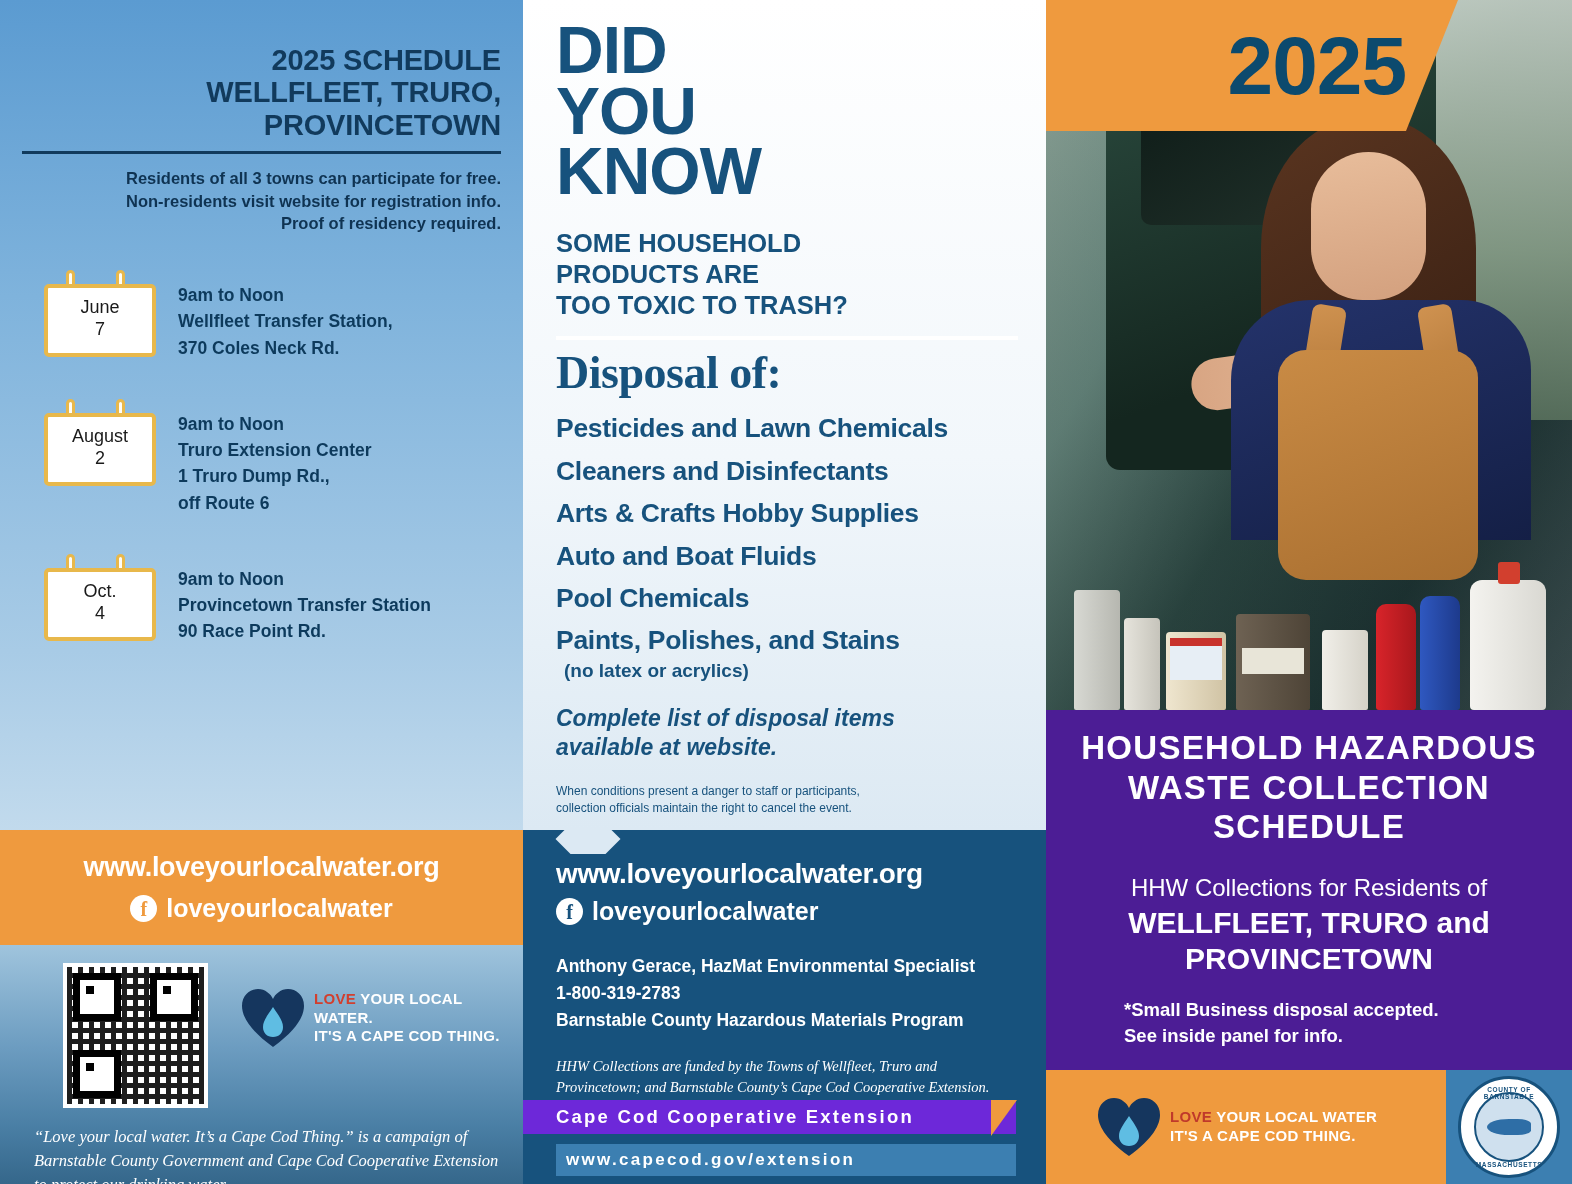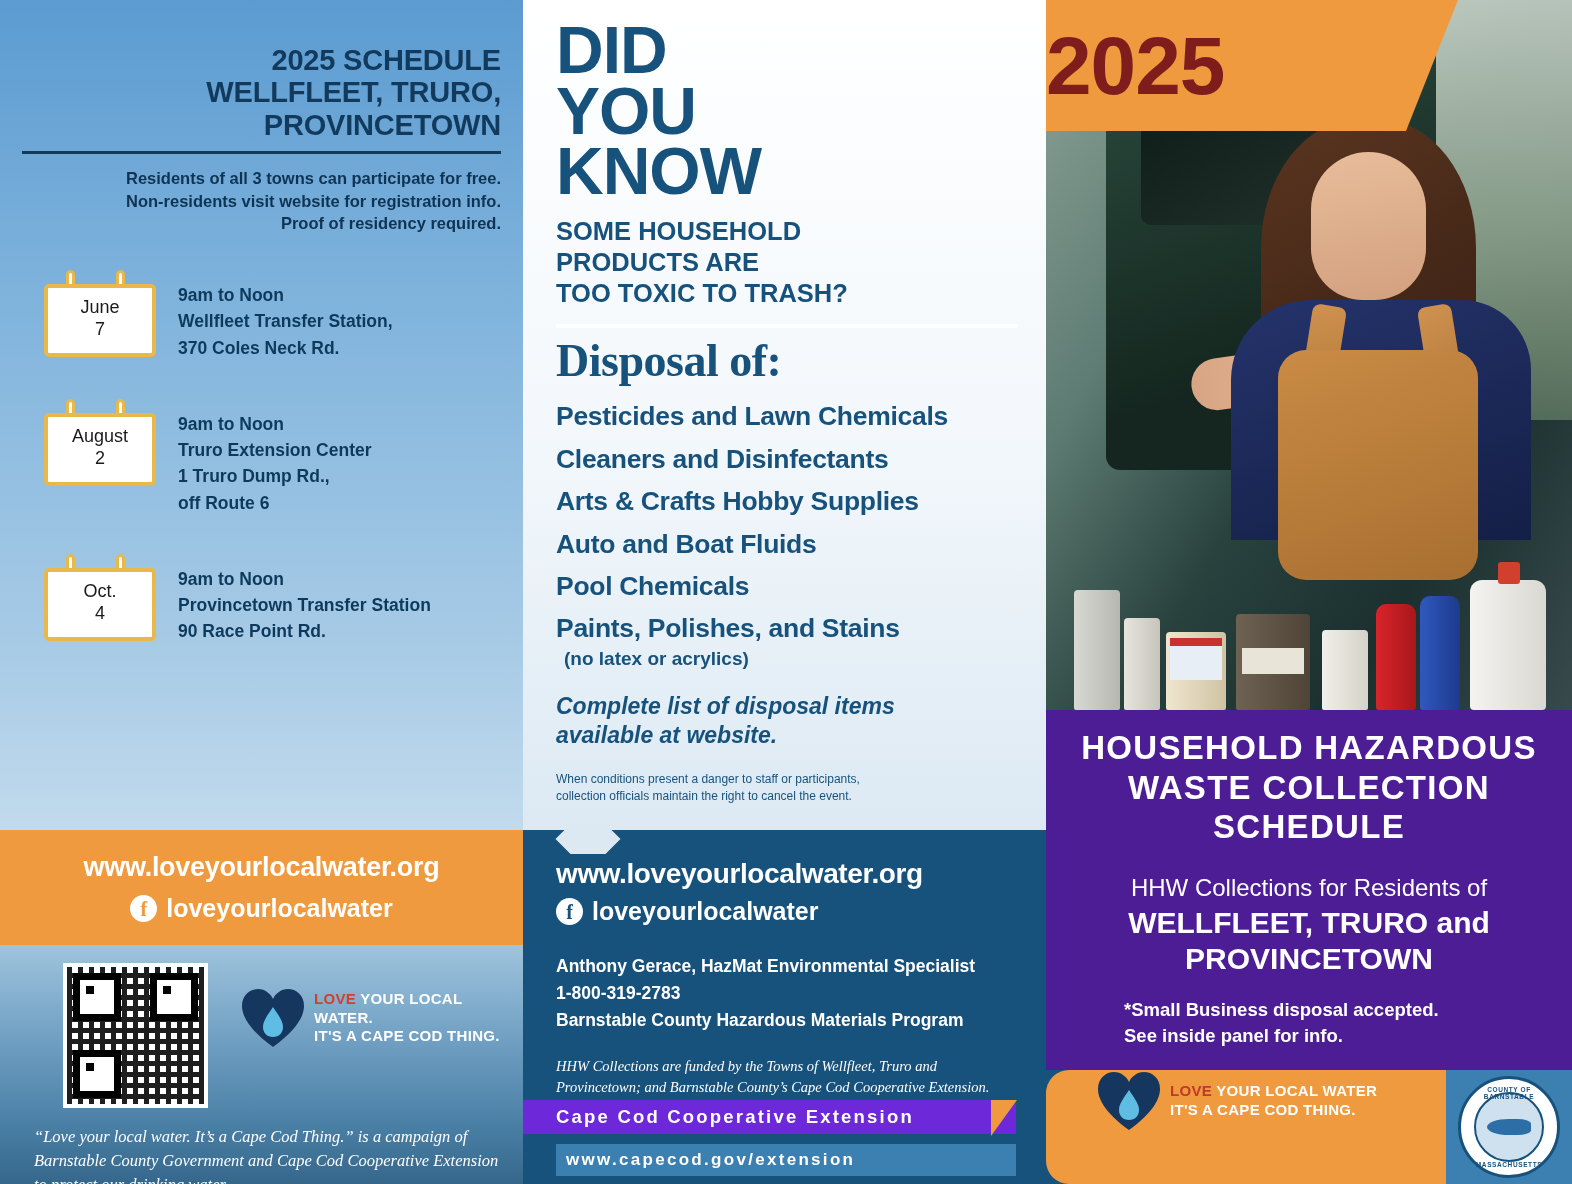--- a/index.html
+++ b/index.html
@@ -244,21 +244,21 @@
     font-weight: bold;
     font-size: 66px;
     line-height: .92;
     letter-spacing: -1px;
   }
   .dyk-sub {
     color: #17527d;
     font-weight: bold;
     font-size: 25.5px;
     line-height: 1.22;
-    margin-top: 14px;
+    margin-top: 26px;
   }
   .mid-rule {
     height: 4px;
     background: #ffffff;
     margin: 15px 0 6px 0;
   }
   .disposal-h {
     color: #17527d;
     font-weight: bold;
     font-size: 46px;
@@ -469,25 +469,25 @@
     z-index: 5;
   }
   .year-tab:after {
     content: "";
     position: absolute;
     right: -52px; top: 0;
     border-top: 131px solid #ef9a3e;
     border-right: 52px solid transparent;
   }
   .year-text {
-    color: #7f1d1d;
+    color: #0c4a6e;
     font-weight: bold;
     font-size: 82px;
     line-height: 131px;
-    text-align: left;
+    text-align: right;
     letter-spacing: -1px;
   }
   .right-body {
     position: absolute;
     top: 710px; left: 0;
     width: 526px;
     height: 360px;
     background: #4c1d95;
     color: #fff;
     padding: 18px 22px 0 22px;
@@ -519,24 +519,23 @@
     line-height: 1.4;
     text-align: left;
     padding-left: 56px;
   }
   .right-orange {
     position: absolute;
     bottom: 0; left: 0;
     width: 526px; height: 114px;
     background: #ef9a3e;
     display: flex;
-    align-items: flex-start;
+    align-items: center;
     padding-left: 50px;
     box-sizing: border-box;
-    border-radius: 23px;
   }
   .seal-wrap {
     position: absolute;
     right: 0; top: 0;
     width: 126px; height: 114px;
     background: #3c7fb1;
     display: flex; align-items: center; justify-content: center;
   }
   .seal {
     width: 96px; height: 96px;

